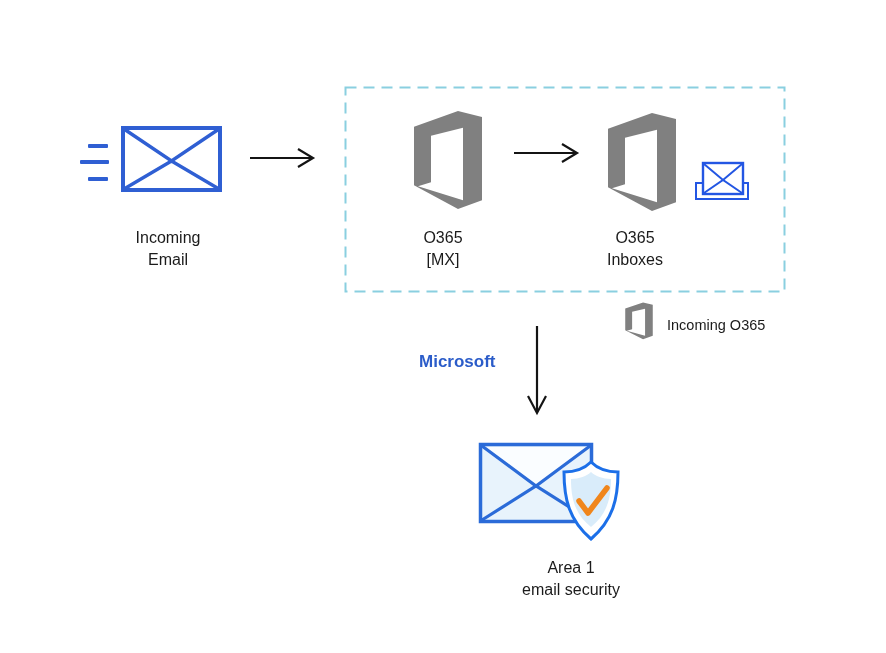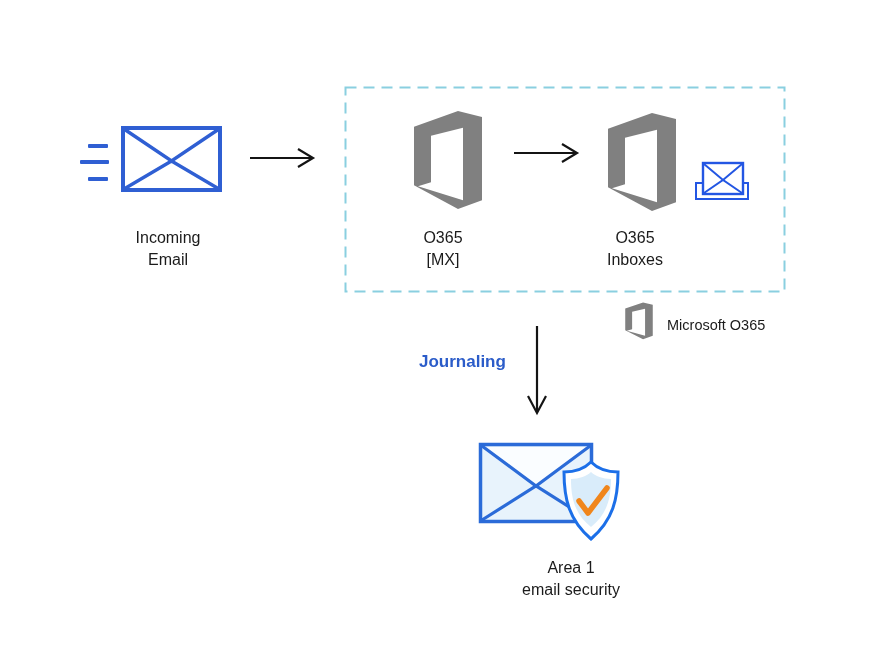--- a/index.html
+++ b/index.html
@@ -100,24 +100,24 @@
     </svg>
     <div class="node-label" style="left:575px; top:227px; width:120px;">O365
 Inboxes</div>
   </div>
 
   <div>
     <svg class="abs" style="left:622px; top:301px;" width="34" height="40" viewBox="0 0 84 108" preserveAspectRatio="none">
       <path class="office-fill" d="M8,20 L52,4 L76,10 L76,94 L52,103 L8,79 Z
                M25,29 L57,21 L57,94 L12,80 L25,76 Z"></path>
     </svg>
-    <div class="legend-label" style="left:667px; top:316px;">Microsoft O365</div>
+    <div class="legend-label" style="left:667px; top:316px;">Incoming O365</div>
   </div>
 
-  <div class="journaling" style="left:419px; top:352px;">Journaling</div>
+  <div class="journaling" style="left:419px; top:352px;">Microsoft</div>
 
   <svg class="abs" style="left:525px; top:324px;" width="24" height="94" viewBox="0 0 24 94">
     <line class="arrow-stroke" stroke-width="2.2" x1="12" y1="2" x2="12" y2="88"></line>
     <polyline class="arrow-stroke" stroke-width="2.2" points="3,72 12,89 21,72"></polyline>
   </svg>
 
   <div>
     <svg class="abs" style="left:478px; top:442px;" width="116" height="82" viewBox="0 0 116 82">
       <rect class="a1-rect" x="2.5" y="2.5" width="111" height="77" stroke-width="3.5"></rect>
       <polygon class="a1-flap" points="6,5 110,5 58,44"></polygon>

